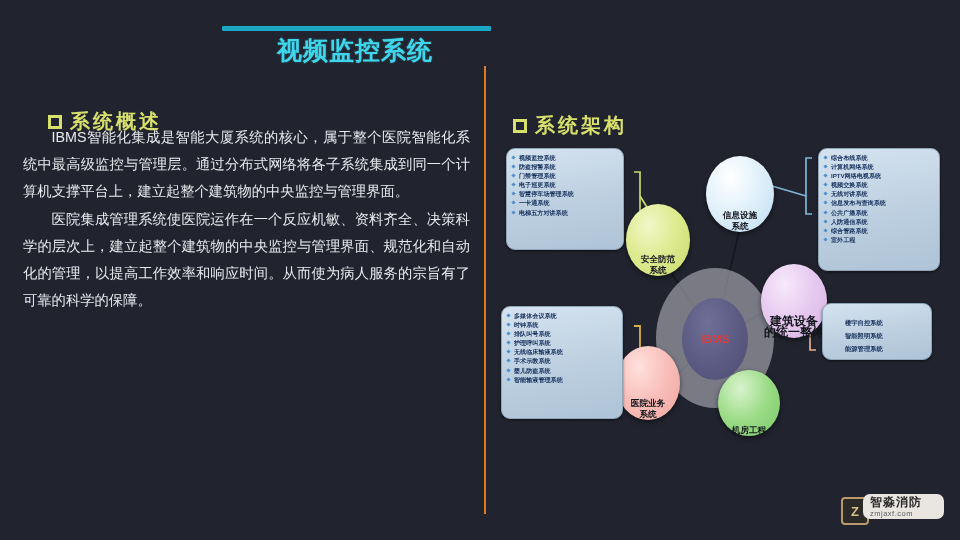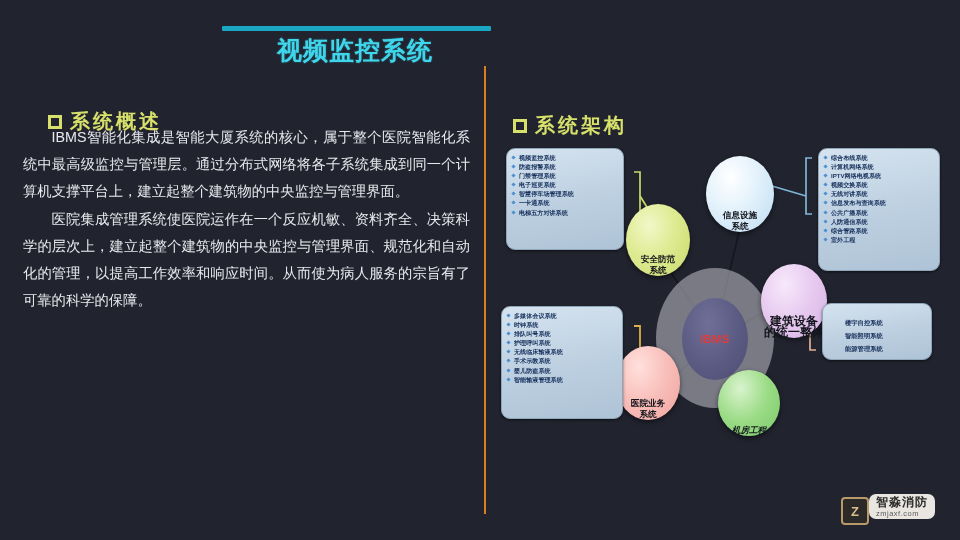--- a/index.html
+++ b/index.html
@@ -94,40 +94,40 @@
   .node span{display:block;}
   #node-security{left:142px;top:94px;width:64px;height:72px;font-size:8.6px;
     background:radial-gradient(ellipse at 36% 30%,#f2f7c8 0%,#dfeb92 45%,#c8d96a 100%);}
   #node-info{left:222px;top:46px;width:68px;height:76px;font-size:8.6px;
     background:radial-gradient(ellipse at 36% 28%,#ffffff 0%,#e2f1fb 45%,#bcdcf2 100%);}
   #node-bas{left:277px;top:154px;width:66px;height:74px;font-size:12px;
     background:radial-gradient(ellipse at 36% 28%,#f7e9fb 0%,#e6c8ef 50%,#d4b2e2 100%);}
   #node-hospital{left:132px;top:236px;width:64px;height:74px;font-size:8.6px;
     background:radial-gradient(ellipse at 36% 28%,#ffe0dd 0%,#f8bdb8 50%,#f0a49f 100%);}
   #node-room{left:234px;top:260px;width:62px;height:66px;font-size:8.6px;
-    background:radial-gradient(ellipse at 36% 28%,#d9f3cd 0%,#9adb85 50%,#7bca6a 100%);font-style:italic;}
+    background:radial-gradient(ellipse at 36% 28%,#d9f3cd 0%,#9adb85 50%,#7bca6a 100%);}
 
   
   #core-halo{
     position:absolute;left:172px;top:158px;width:118px;height:140px;
     border-radius:50%;background:rgba(176,176,186,.62);
   }
   #core{
     position:absolute;left:198px;top:188px;width:66px;height:82px;
     border-radius:50%;
     background:radial-gradient(ellipse at 40% 30%,#6f6f97 0%,#5b5a82 55%,#4e4d74 100%);
     display:flex;align-items:center;justify-content:center;
     color:#e33a3a;font-size:11px;font-weight:bold;letter-spacing:.5px;
   }
 
   
   .watermark{position:absolute;left:841px;top:491px;width:112px;height:40px;}
   .wm-badge{
-    position:absolute;left:28px;top:3px;
-    background:#e9e6e1;border-radius:7px;padding:2px 7px 1px 7px;
+    position:absolute;left:22px;top:3px;
+    background:#e9e6e1;border-radius:7px;padding:2px 22px 1px 7px;
   }
   .wm-badge .cn{color:#2a2a2a;font-size:12px;font-weight:bold;letter-spacing:1px;display:block;line-height:13px;}
   .wm-badge .en{color:#5d5d5d;font-size:7.5px;letter-spacing:.5px;display:block;line-height:9px;}
   .wm-mark{
     position:absolute;left:0;top:6px;width:24px;height:24px;
     border:2px solid #b89a6a;border-radius:4px;
     display:flex;align-items:center;justify-content:center;
     color:#d9bf8c;font-size:13px;font-weight:bold;
     background:#2b2a28;
   }

